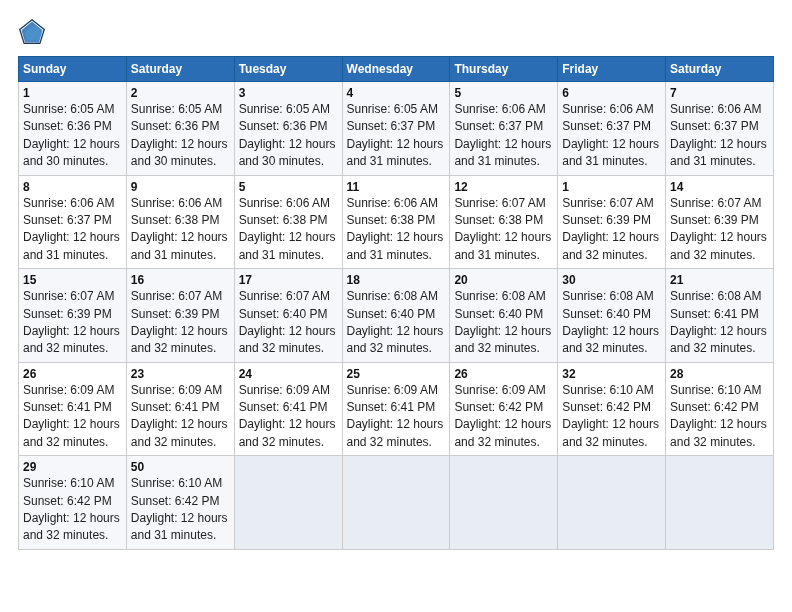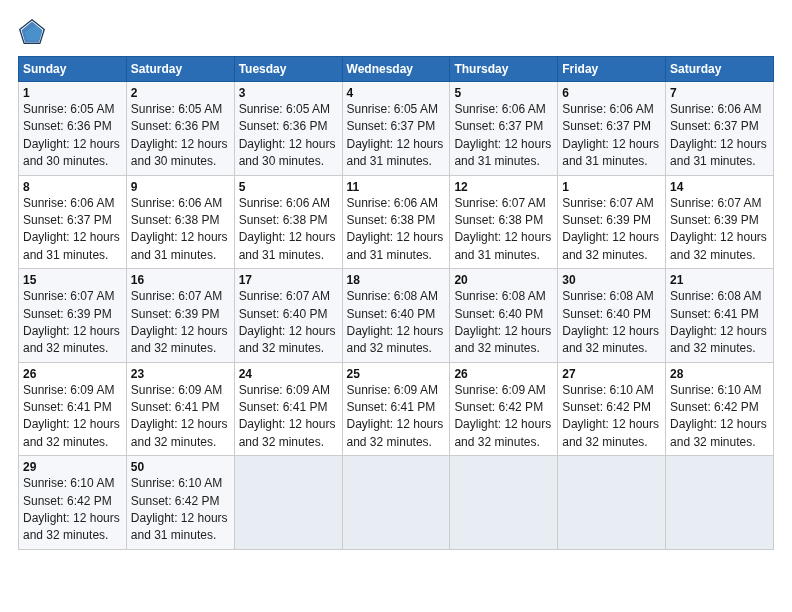--- a/index.html
+++ b/index.html
@@ -339,21 +339,21 @@
       </td>
           <td>
         <span class="day-num">26</span>
         <div class="day-info">
           <span>Sunrise: 6:09 AM</span><br>
           <span>Sunset: 6:42 PM</span><br>
           <span>Daylight: 12 hours and 32 minutes.</span>
         </div>
       </td>
           <td>
-        <span class="day-num">27</span>
+        <span class="day-num">32</span>
         <div class="day-info">
           <span>Sunrise: 6:10 AM</span><br>
           <span>Sunset: 6:42 PM</span><br>
           <span>Daylight: 12 hours and 32 minutes.</span>
         </div>
       </td>
           <td>
         <span class="day-num">28</span>
         <div class="day-info">
           <span>Sunrise: 6:10 AM</span><br>

